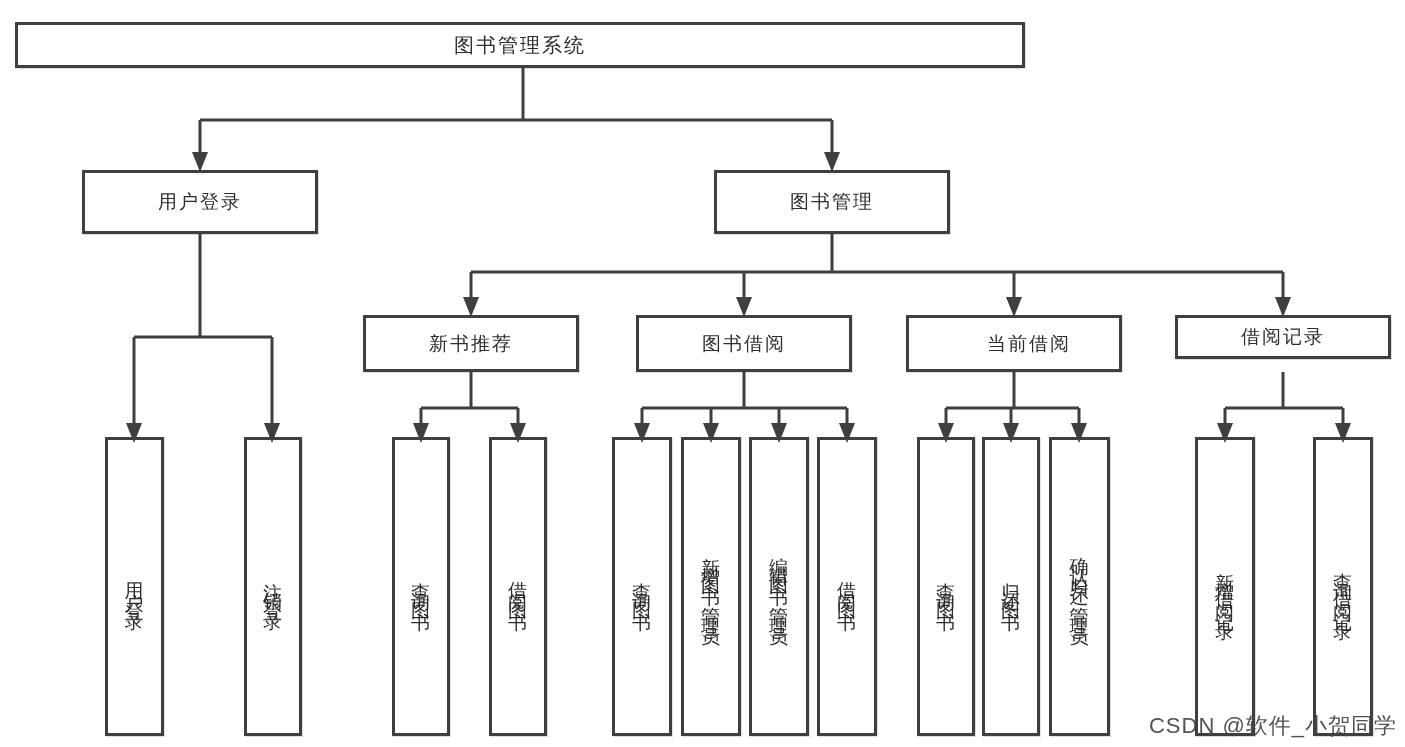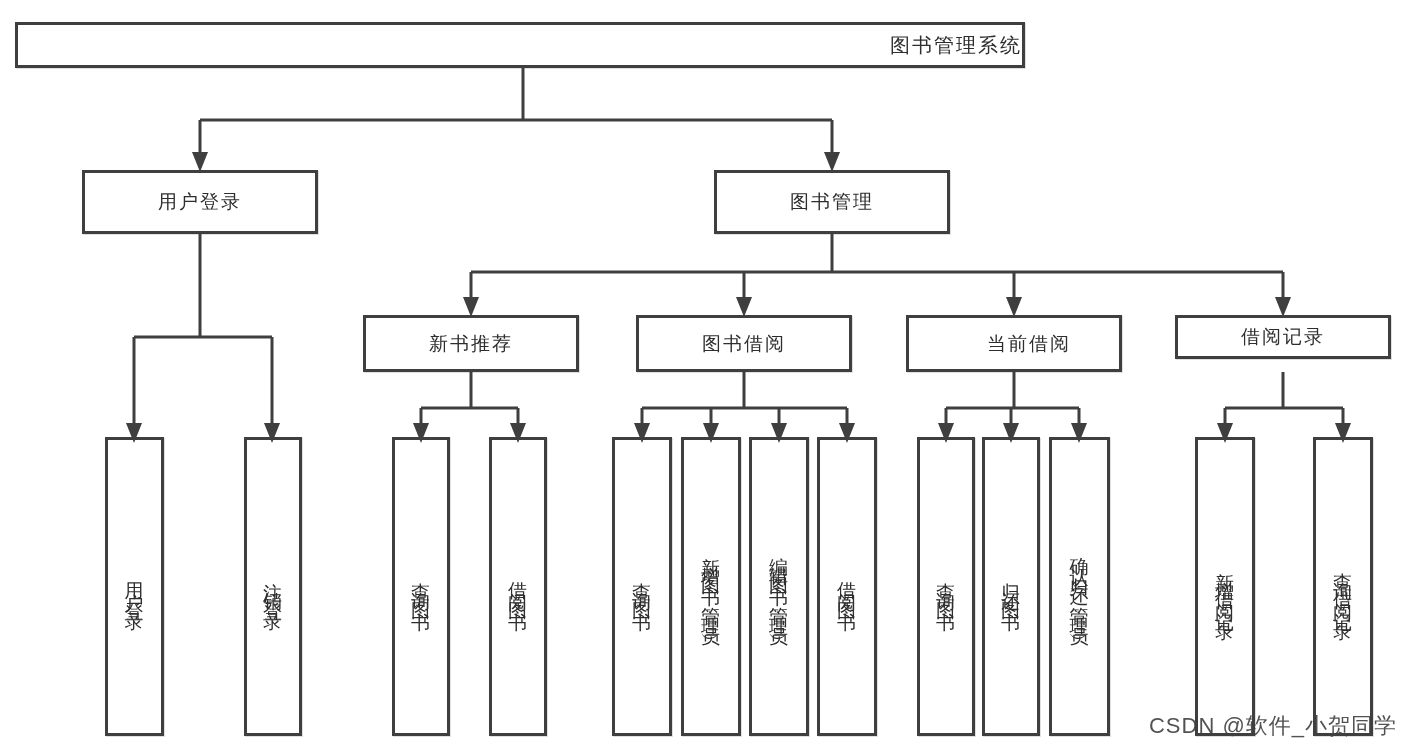--- a/index.html
+++ b/index.html
@@ -130,21 +130,21 @@
 
       <polygon points="938,423 954,423 946,443"></polygon>
       <polygon points="1003,423 1019,423 1011,443"></polygon>
       <polygon points="1071,423 1087,423 1079,443"></polygon>
 
       <polygon points="1217,423 1233,423 1225,443"></polygon>
       <polygon points="1335,423 1351,423 1343,443"></polygon>
     </g>
   </svg>
 
-  <div class="node root" style="left:15px; top:22px; width:1010px; height:46px;justify-content:flex-end;">
+  <div class="node root" style="left:15px; top:22px; width:1010px; height:46px;">
     <span class="lbl">图书管理系统</span>
   </div>
 
   <div class="node" style="left:82px; top:170px; width:236px; height:64px;">
     <span class="lbl">用户登录</span>
   </div>
   <div class="node" style="left:714px; top:170px; width:236px; height:64px;">
     <span class="lbl">图书管理</span>
   </div>
 

